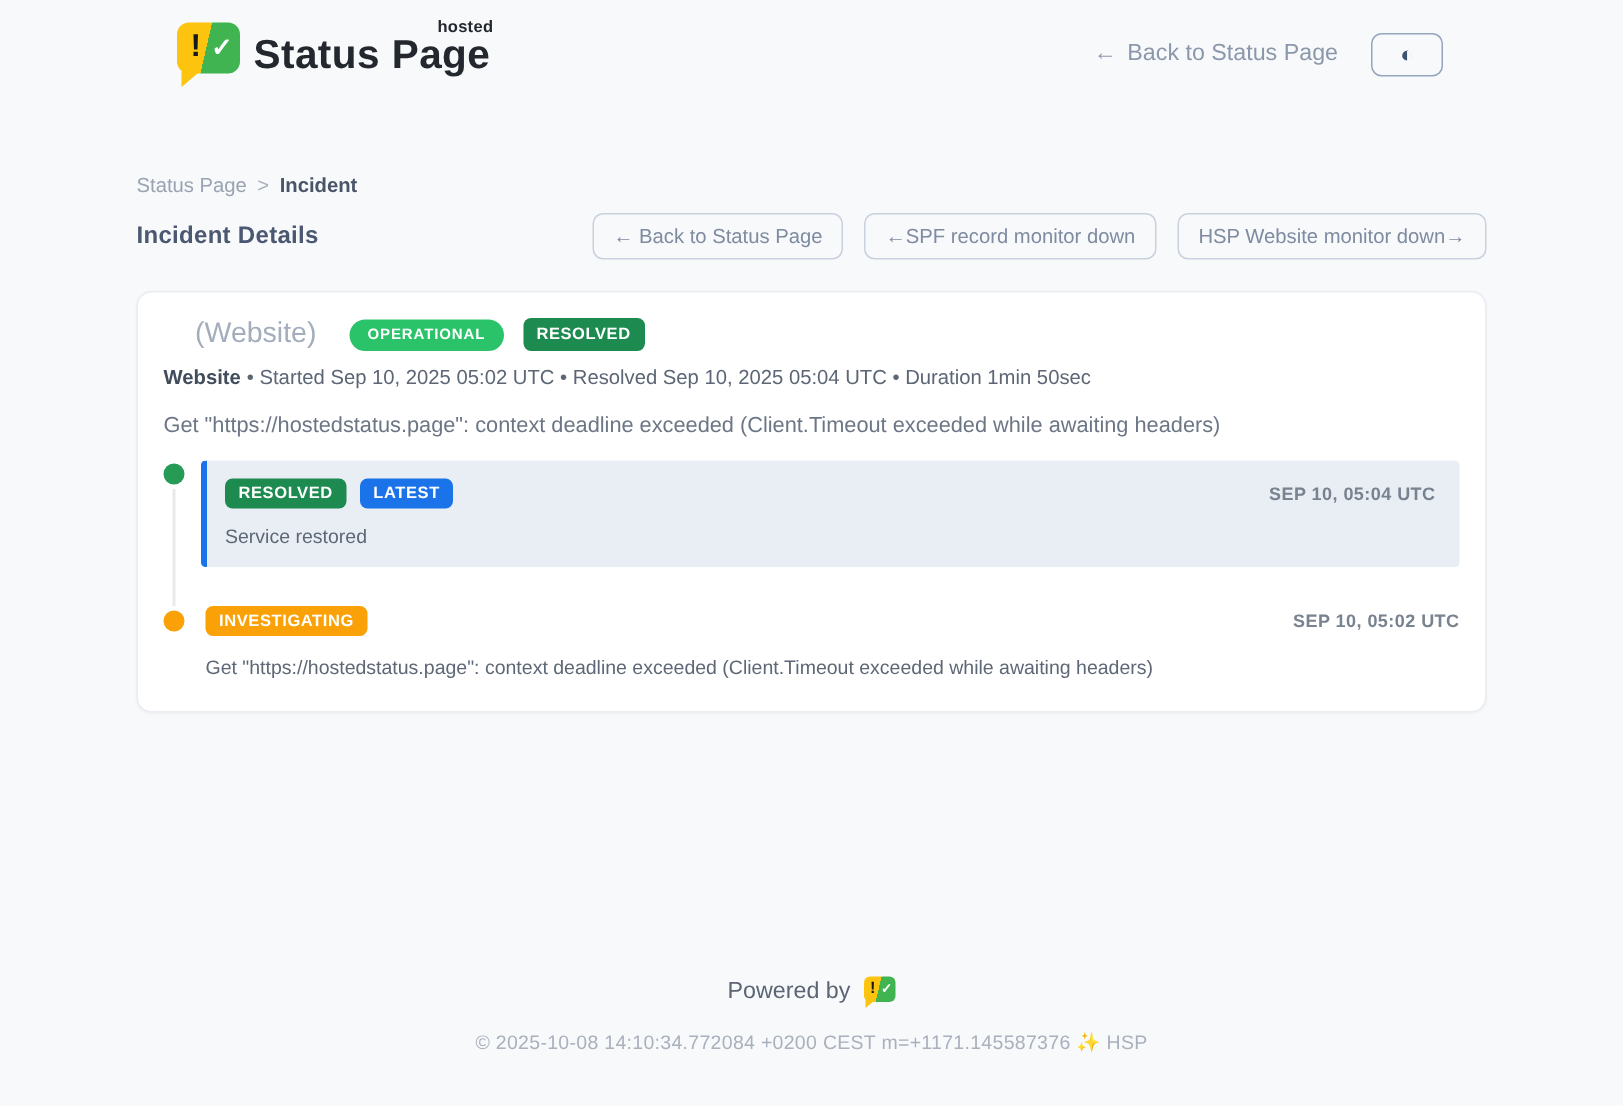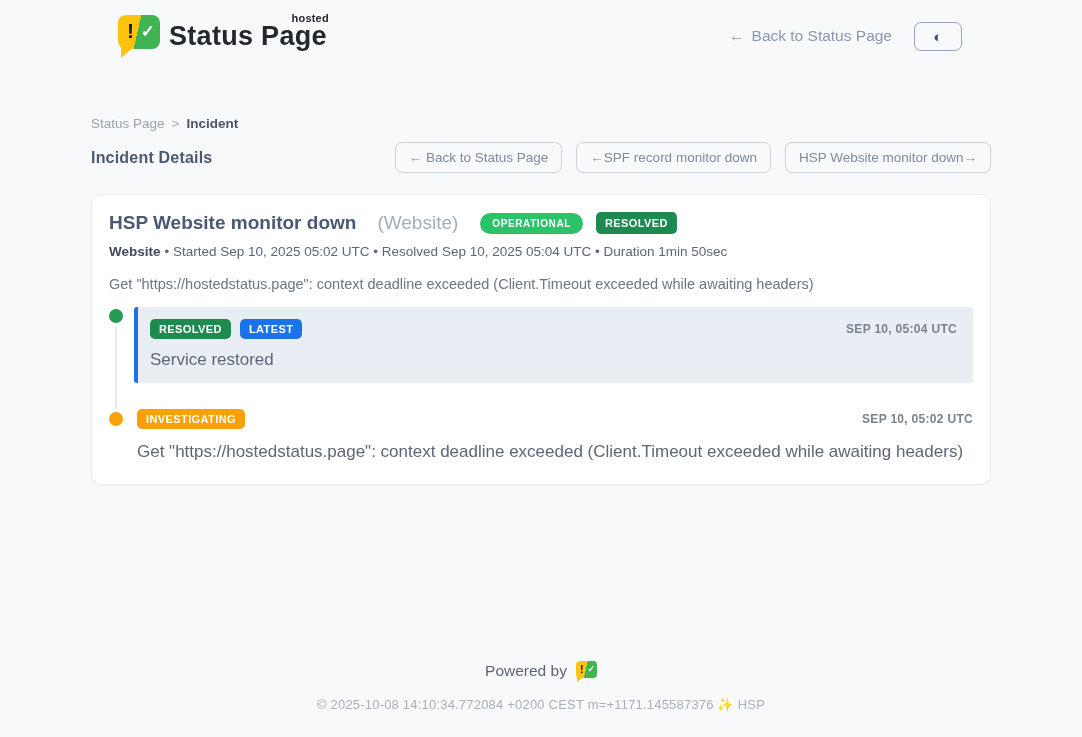--- a/index.html
+++ b/index.html
@@ -115,21 +115,21 @@
   .tl-panel {
     flex:1; margin-left:11px;
     background:#e9edf4; border-left:4px solid #1a73e8; border-radius:3px;
     padding:12px 16px 13px 12px;
   }
   .tl-head { display:flex; align-items:center; gap:9px; }
   .tl-time {
     margin-left:auto; font-size:12px; font-weight:700; color:#79828f;
     letter-spacing:.3px;
   }
-  .tl-msg { margin-top:11px; font-size:17px; color:#5d6775; }
+  .tl-msg { margin-top:11px; font-size:13px; color:#5d6775; }
   .tl-item-plain { margin-top:26px; }
   .tl-content { flex:1; margin-left:14px; }
   .tl-item-plain .tl-msg { margin-top:13px; }
 
   
   .footer { text-align:center; margin-top:176px; }
   .powered {
     display:inline-flex; align-items:center; gap:9px;
     font-size:15.5px; color:#5b6574; cursor:pointer;
   }
@@ -182,21 +182,20 @@
     <div class="page-title">Incident Details</div>
     <div class="btn-group">
       <button class="btn">← Back to Status Page</button>
       <button class="btn">←SPF record monitor down</button>
       <button class="btn">HSP Website monitor down→</button>
     </div>
   </div>
 
   <div class="card">
     <div class="card-title-row">
-      <span class="incident-title">HSP Website monitor down</span>
       <span class="incident-component">(Website)</span>
       <span class="pill pill-operational">OPERATIONAL</span>
       <span class="badge badge-hdr-resolved">RESOLVED</span>
     </div>
 
     <div class="meta">
       <span class="meta-component">Website</span><span class="meta-details">• Started Sep 10, 2025 05:02 UTC • Resolved Sep 10, 2025 05:04 UTC • Duration 1min 50sec</span>
     </div>
 
     <div class="description">Get "https://hostedstatus.page": context deadline exceeded (Client.Timeout exceeded while awaiting headers)</div>

